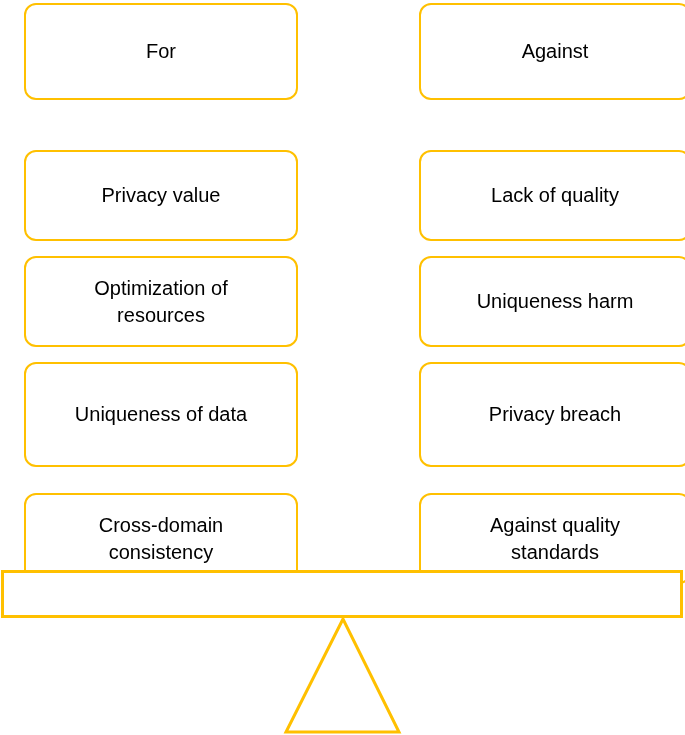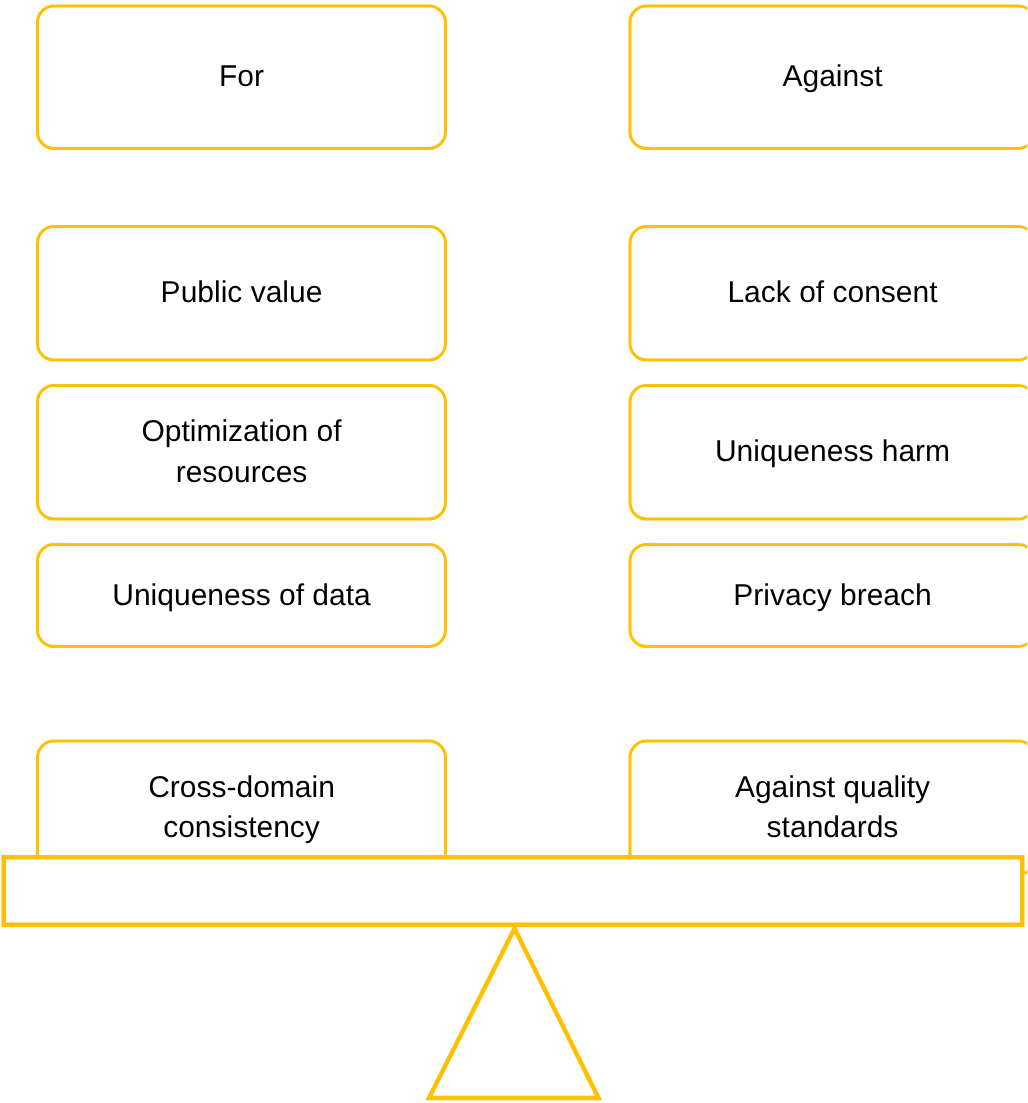--- a/index.html
+++ b/index.html
@@ -31,21 +31,21 @@
     margin-left: 16px;
   }
 
   
   .col-left  { left: 8px;   width: 274px; }
   .col-right { left: 403px; width: 272px; }
 
   .row-header { top: 3px;   height: 97px; }
   .row-0      { top: 150px; height: 91px; }
   .row-1      { top: 256px; height: 91px; }
-  .row-2      { top: 362px; height: 70px; }
+  .row-2      { top: 362px; height: 105px; }
   .row-3      { top: 493px; height: 91px; }
 
   .beam {
     position: absolute;
     left: 1px;
     top: 570px;
     width: 682px;
     height: 48px;
     border: 3px solid var(--accent);
     background: var(--bg);
@@ -61,37 +61,37 @@
 </style>
 </head>
 <body>
 
 <div class="canvas">
 
   <div class="box col-left row-header">
     <span>For</span>
   </div>
   <div class="box col-left row-0">
-    <span>Public value</span>
+    <span>Privacy value</span>
   </div>
   <div class="box col-left row-1">
     <span>Optimization of resources</span>
   </div>
   <div class="box col-left row-2">
     <span>Uniqueness of data</span>
   </div>
   <div class="box col-left row-3">
     <span>Cross-domain consistency</span>
   </div>
 
   <div class="box col-right row-header">
     <span>Against</span>
   </div>
   <div class="box col-right row-0">
-    <span>Lack of consent</span>
+    <span>Lack of quality</span>
   </div>
   <div class="box col-right row-1">
     <span>Uniqueness harm</span>
   </div>
   <div class="box col-right row-2">
     <span>Privacy breach</span>
   </div>
   <div class="box col-right row-3">
     <span>Against quality standards</span>
   </div>

